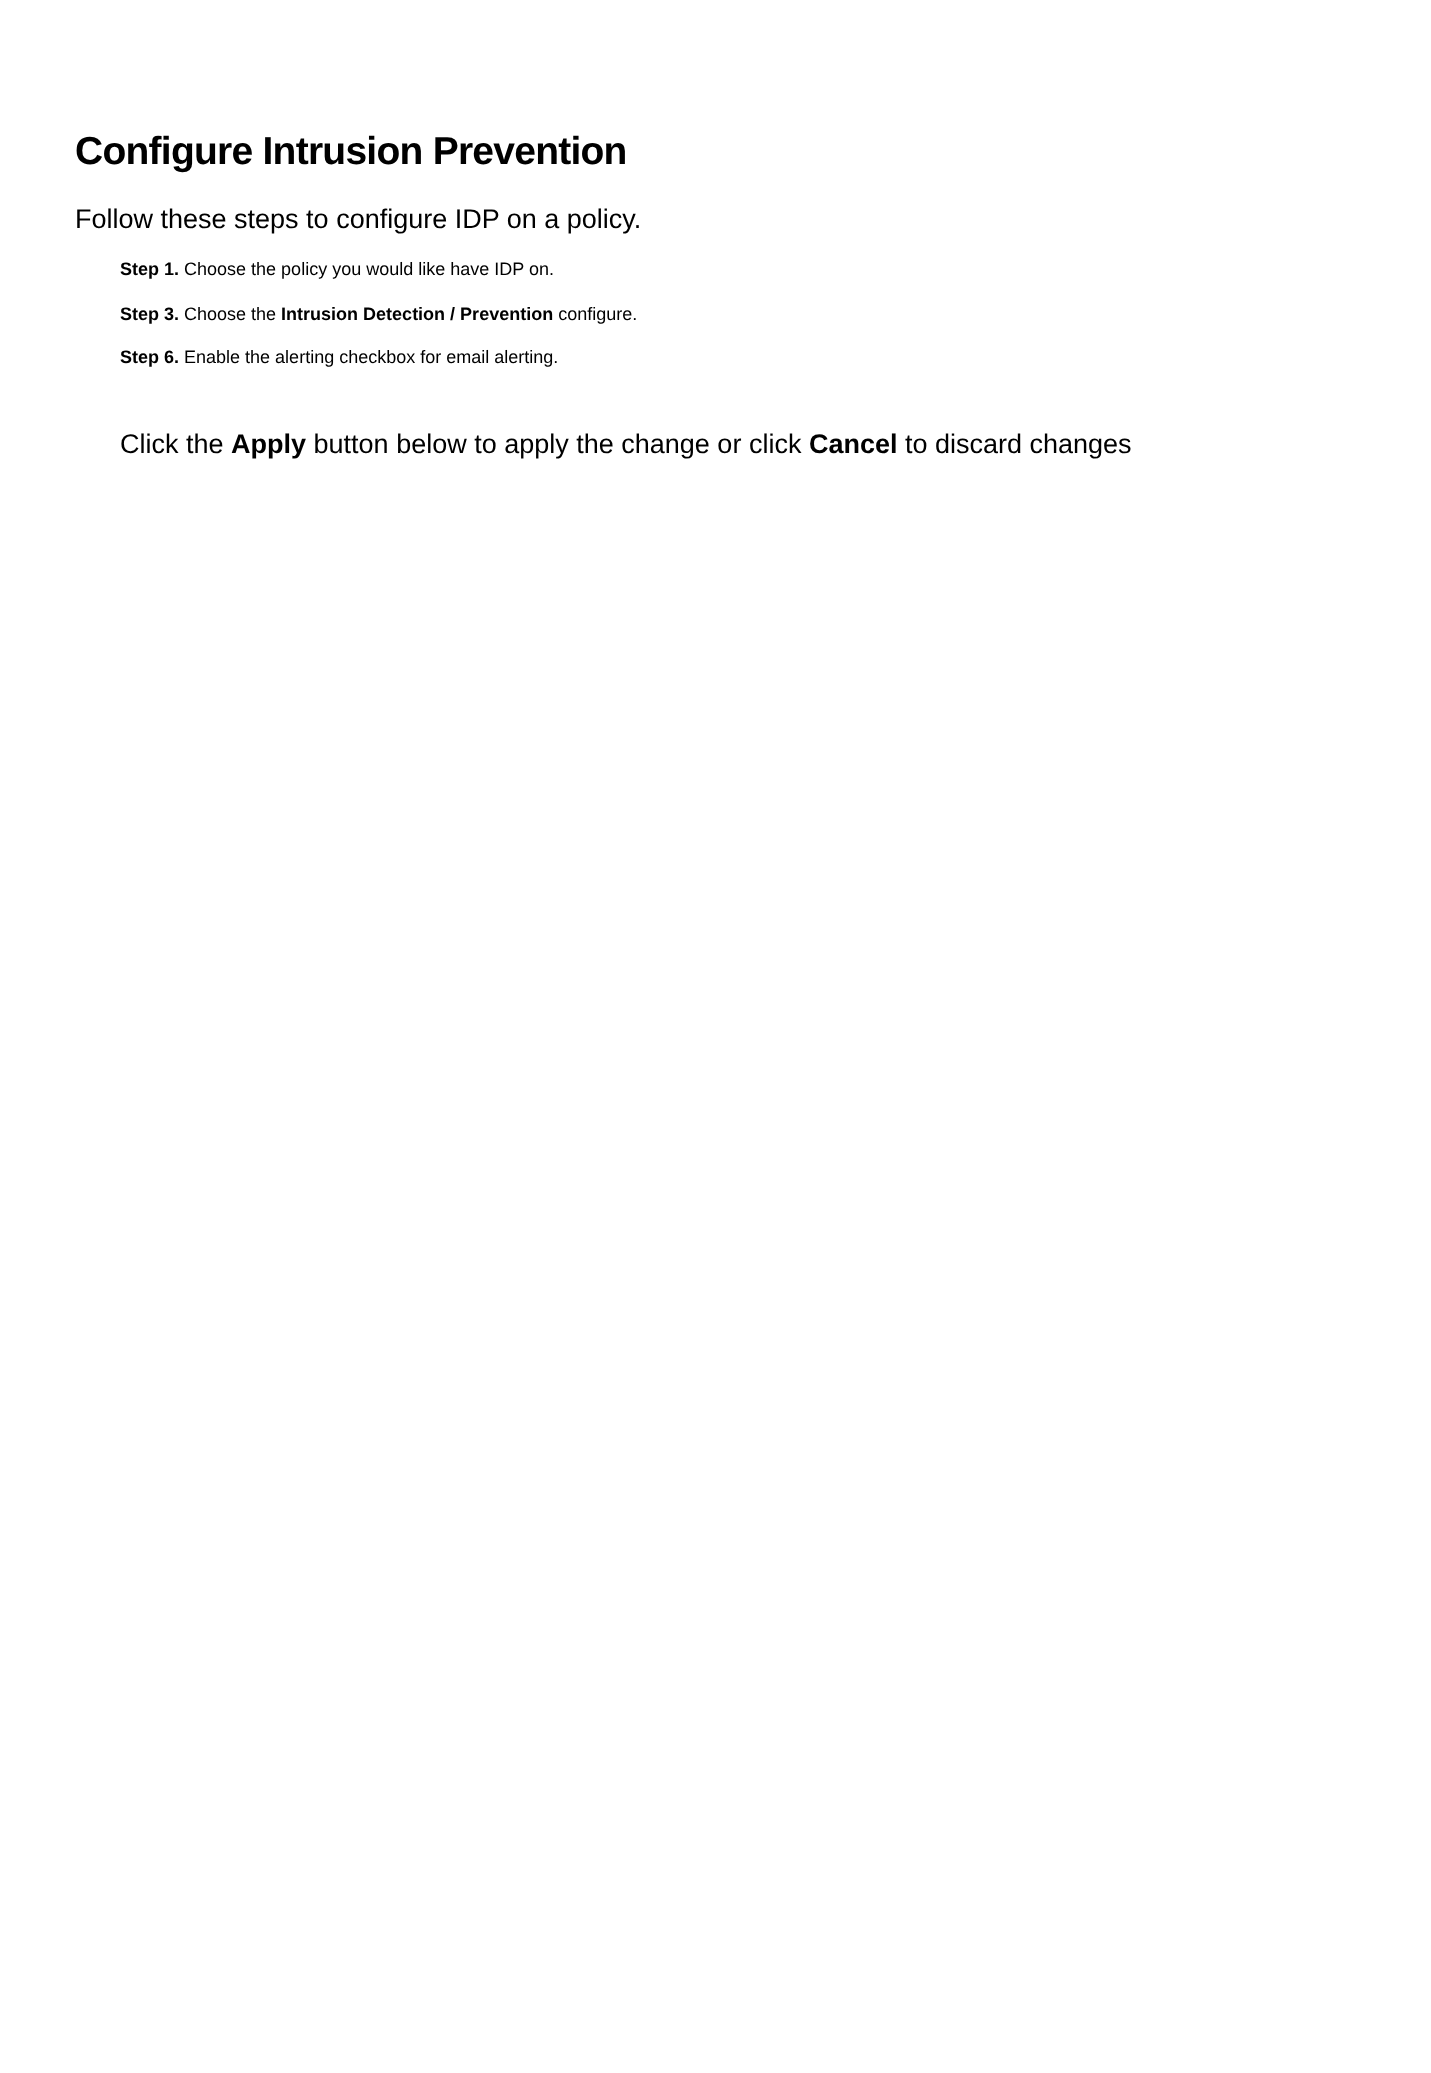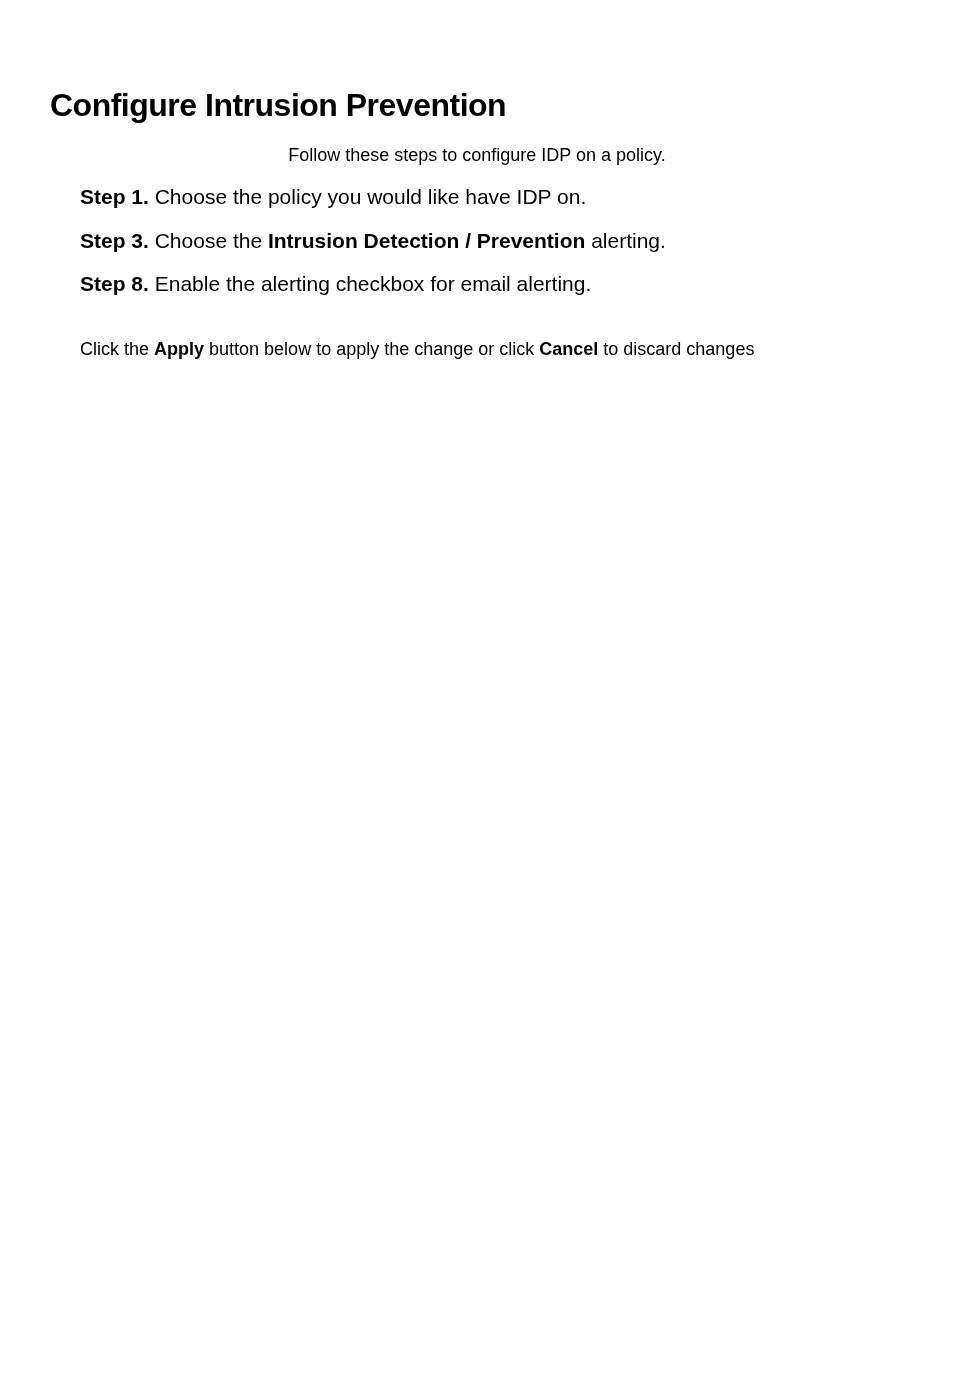--- a/index.html
+++ b/index.html
@@ -10,36 +10,35 @@
     body {
       font-family: Arial, Helvetica, sans-serif;
       background: #ffffff;
       padding: 80px 50px;
       width: 954px;
       color: #000000;
       line-height: 1.6;
     }
     .page-title {
       font-family: "Arial Black", Arial, sans-serif;
-      font-size: 32px;
+      font-size: 26px;
       font-weight: 900;
       letter-spacing: -0.5px;
       margin-bottom: 10px;
     }
     .intro-text {
       font-size: 18px;
       margin-bottom: 10px;
-      text-align: center;
     }
     .steps-list {
       list-style: none;
       padding-left: 30px;
     }
     .step-item {
-      font-size: 21px;
+      font-size: 12px;
       margin-bottom: 10px;
     }
     .step-label {
       font-weight: bold;
     }
     .bold-inline {
       font-weight: bold;
     }
     .footer-text {
       font-size: 18px;
@@ -52,22 +51,22 @@
 
 <h1 class="page-title">Configure Intrusion Prevention</h1>
 
 <p class="intro-text">Follow these steps to configure IDP on a policy.</p>
 
 <ul class="steps-list">
   <li class="step-item">
     <span class="step-label">Step 1.</span><span> Choose the policy you would like have IDP on.</span><span class="bold-inline"></span><span></span><span class="bold-inline"></span><span></span>
   </li>
   <li class="step-item">
-    <span class="step-label">Step 3.</span><span> Choose the </span><span class="bold-inline">Intrusion Detection / Prevention</span><span> alerting.</span><span class="bold-inline"></span><span></span>
+    <span class="step-label">Step 3.</span><span> Choose the </span><span class="bold-inline">Intrusion Detection / Prevention</span><span> configure.</span><span class="bold-inline"></span><span></span>
   </li>
   <li class="step-item">
-    <span class="step-label">Step 8.</span><span> Enable the alerting checkbox for email alerting.</span><span class="bold-inline"></span><span></span><span class="bold-inline"></span><span></span>
+    <span class="step-label">Step 6.</span><span> Enable the alerting checkbox for email alerting.</span><span class="bold-inline"></span><span></span><span class="bold-inline"></span><span></span>
   </li>
 </ul>
 
 <p class="footer-text">
   <span>Click the </span><span class="bold-inline">Apply</span><span> button below to apply the change or click </span><span class="bold-inline">Cancel</span><span> to discard changes</span>
 </p>
 
 </body></html>

